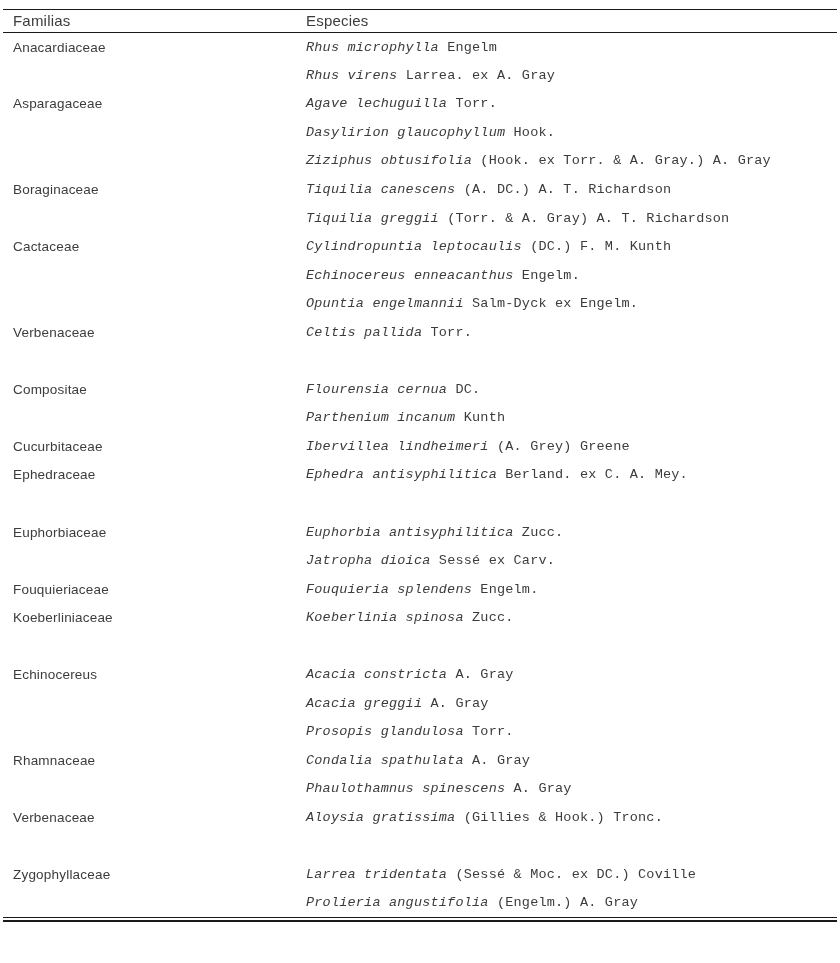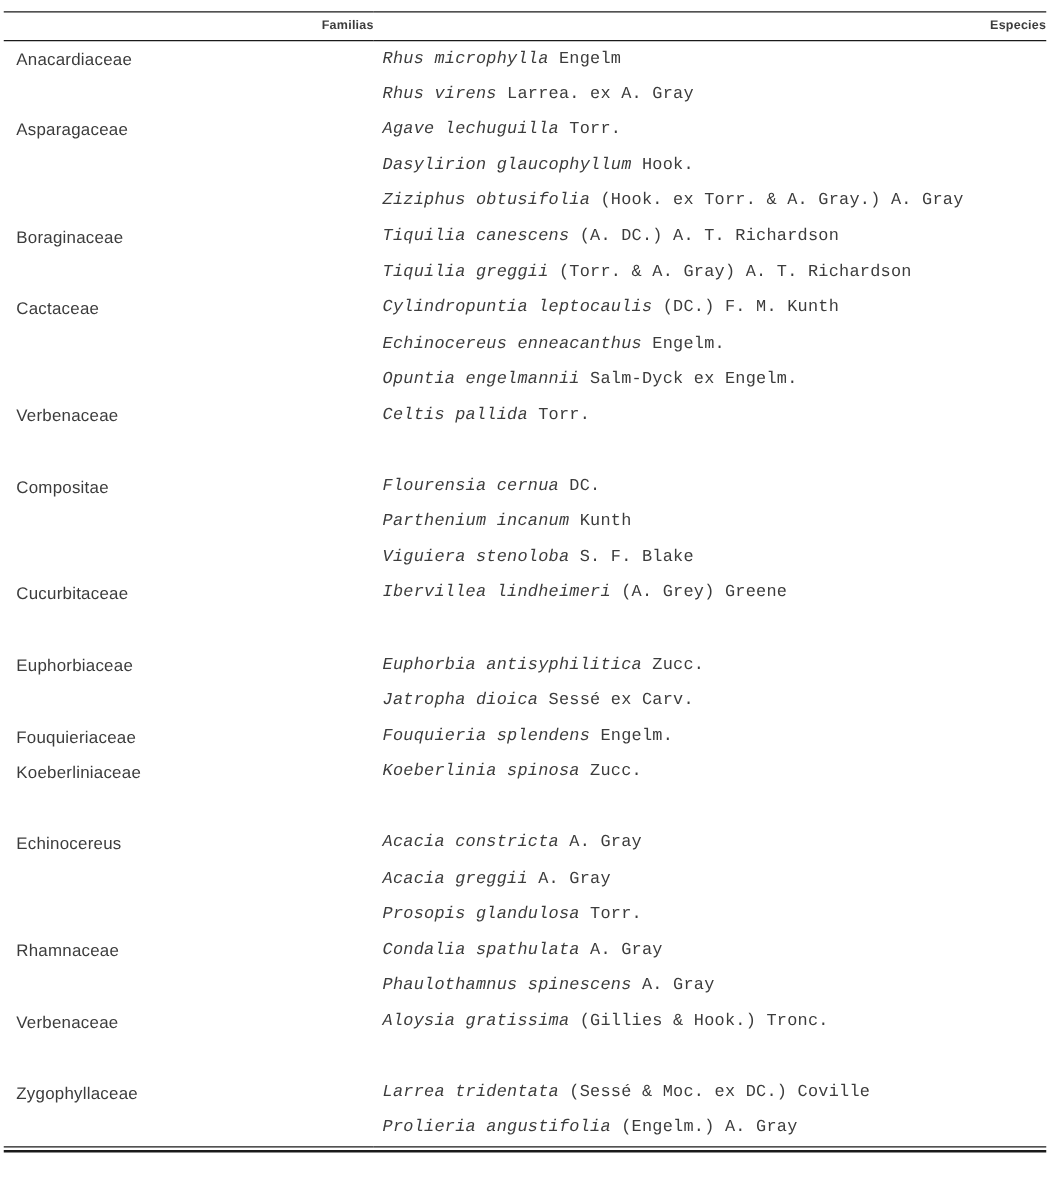--- a/index.html
+++ b/index.html
@@ -23,23 +23,23 @@
   table {
     width: 834px;
     border-collapse: collapse;
     table-layout: fixed;
     border-top: 1.2px solid #1a1a1a;
     border-bottom: 1px solid #1a1a1a;
   }
   col.col-familia { width: 296px; }
   col.col-especie { width: 538px; }
   thead th {
-    font-weight: bold;
-    font-size: 10px;
-    text-align: right;
+    font-weight: normal;
+    font-size: 15px;
+    text-align: left;
     height: 23px;
     vertical-align: middle;
     padding: 0 0 2px 10px;
     border-bottom: 1.2px solid #1a1a1a;
     letter-spacing: 0.2px;
   }
   thead th.especies-h { padding-left: 7px; }
   tbody td {
     height: 28.55px;
     font-size: 13.5px;
@@ -126,26 +126,26 @@
           </tr>
           <tr>
             <td class="familia-cell">Compositae</td>
             <td class="especie-cell"><span class="binomial">Flourensia cernua</span><span class="authority"> DC.</span></td>
           </tr>
           <tr>
             <td class="familia-cell"></td>
             <td class="especie-cell"><span class="binomial">Parthenium incanum</span><span class="authority"> Kunth</span></td>
           </tr>
           <tr>
-            <td class="familia-cell"></td>
-            <td class="especie-cell"><span class="binomial">Viguiera stenoloba</span><span class="authority"> S. F. Blake</span></td>
-          </tr>
-          <tr>
             <td class="familia-cell">Cucurbitaceae</td>
             <td class="especie-cell"><span class="binomial">Ibervillea lindheimeri</span><span class="authority">  (A. Grey) Greene</span></td>
+          </tr>
+          <tr>
+            <td class="familia-cell">Ephedraceae</td>
+            <td class="especie-cell"><span class="binomial">Ephedra antisyphilitica</span><span class="authority"> Berland. ex C. A. Mey.</span></td>
           </tr>
           <tr class="spacer">
             <td colspan="2"></td>
           </tr>
           <tr>
             <td class="familia-cell">Euphorbiaceae</td>
             <td class="especie-cell"><span class="binomial">Euphorbia antisyphilitica</span><span class="authority"> Zucc.</span></td>
           </tr>
           <tr>
             <td class="familia-cell"></td>

